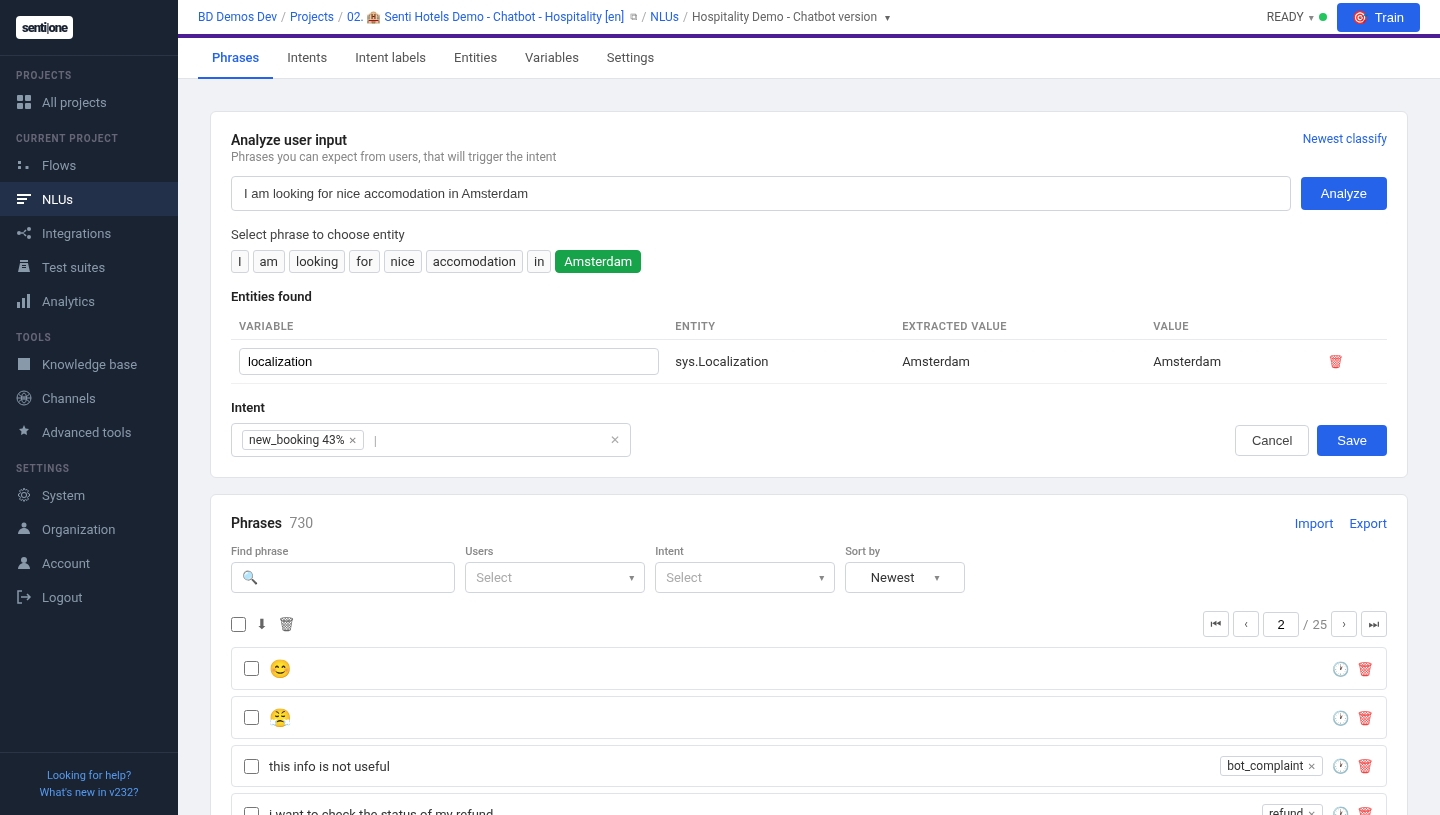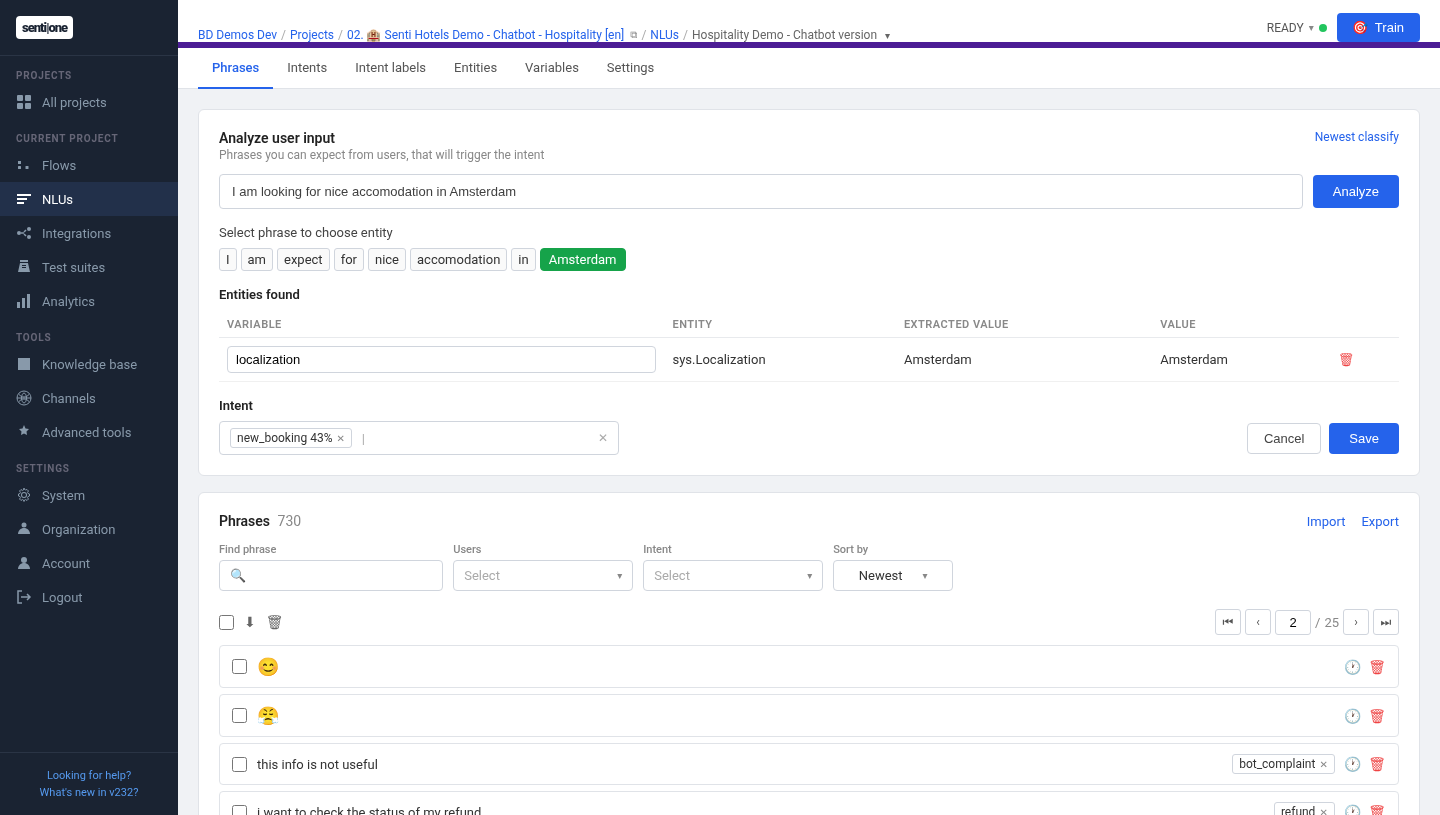--- a/index.html
+++ b/index.html
@@ -12,36 +12,36 @@
     .sidebar-section-label { padding: 14px 16px 4px; font-size: 10px; font-weight: 700; color: #667; letter-spacing: 0.8px; text-transform: uppercase; }
     .sidebar-item { display: flex; align-items: center; gap: 10px; padding: 9px 16px; cursor: pointer; color: #8899aa; font-size: 13px; }
     .sidebar-item.active { background: #22304a; color: #fff; }
     .sidebar-item svg { width: 16px; height: 16px; flex-shrink: 0; }
     .sidebar-footer { margin-top: auto; padding: 16px; font-size: 11px; color: #667; text-align: center; border-top: 1px solid #2a3445; }
 
     
     .main { flex: 1; display: flex; flex-direction: column; overflow: hidden; }
 
     
-    .topbar { background: #fff; border-bottom: 6px solid #4c1d95; padding: 0 20px; height: 48px; display: flex; align-items: flex-end; justify-content: space-between; }
+    .topbar { background: #fff; border-bottom: 4px solid #4c1d95; padding: 0 20px; height: 38px; display: flex; align-items: center; justify-content: space-between; }
     .breadcrumb { display: flex; align-items: center; gap: 4px; font-size: 12px; color: #666; }
     .breadcrumb-sep { color: #aaa; }
     .breadcrumb-dropdown { display: flex; align-items: center; gap: 4px; }
     .topbar-right { display: flex; align-items: center; gap: 10px; }
     .ready-badge { display: flex; align-items: center; gap: 5px; font-size: 12px; color: #555; }
     .green-dot { width: 8px; height: 8px; background: #22c55e; border-radius: 50%; }
     .train-btn { background: #2563eb; color: #fff; border: none; border-radius: 4px; padding: 7px 16px; cursor: pointer; font-size: 13px; display: flex; align-items: center; gap: 6px; }
 
     
     .tabs { background: #fff; border-bottom: 1px solid #e0e3e8; padding: 0 20px; display: flex; gap: 0; }
     .tab { padding: 12px 14px; cursor: pointer; font-size: 13px; color: #555; border-bottom: 2px solid transparent; margin-bottom: -1px; }
     .tab.active { color: #2563eb; border-bottom: 2px solid #2563eb; font-weight: 500; }
 
     
-    .content { flex: 1; overflow-y: auto; padding: 20px; background: #f0f2f5; }
+    .content { flex: 1; overflow-y: auto; padding: 32px; background: #f0f2f5; }
 
     
     .card { background: #fff; border-radius: 6px; border: 1px solid #e0e3e8; padding: 20px; margin-bottom: 16px; }
 
     .analyze-header { display: flex; justify-content: space-between; align-items: flex-start; margin-bottom: 12px; }
     .analyze-title { font-size: 14px; font-weight: 600; color: #222; }
     .analyze-subtitle { font-size: 12px; color: #888; margin-top: 2px; }
     .batch-link { color: #2563eb; font-size: 12px; cursor: pointer; }
 
     .analyze-input-row { display: flex; gap: 10px; align-items: center; margin-bottom: 16px; }
@@ -278,21 +278,21 @@
 
       <div class="analyze-input-row">
         <input class="analyze-input" value="I am looking for nice accomodation in Amsterdam" style="">
         <button class="analyze-btn">Analyze</button>
       </div>
 
       <div class="phrase-select-label">Select phrase to choose entity</div>
       <div class="phrase-tokens">
         <span class="token">I</span>
         <span class="token">am</span>
-        <span class="token">expect</span>
+        <span class="token">looking</span>
         <span class="token">for</span>
         <span class="token">nice</span>
         <span class="token">accomodation</span>
         <span class="token">in</span>
         <span class="token highlighted">Amsterdam</span>
       </div>
 
       <div class="entities-found-title">Entities found</div>
       <table class="entities-table">
         <thead>

